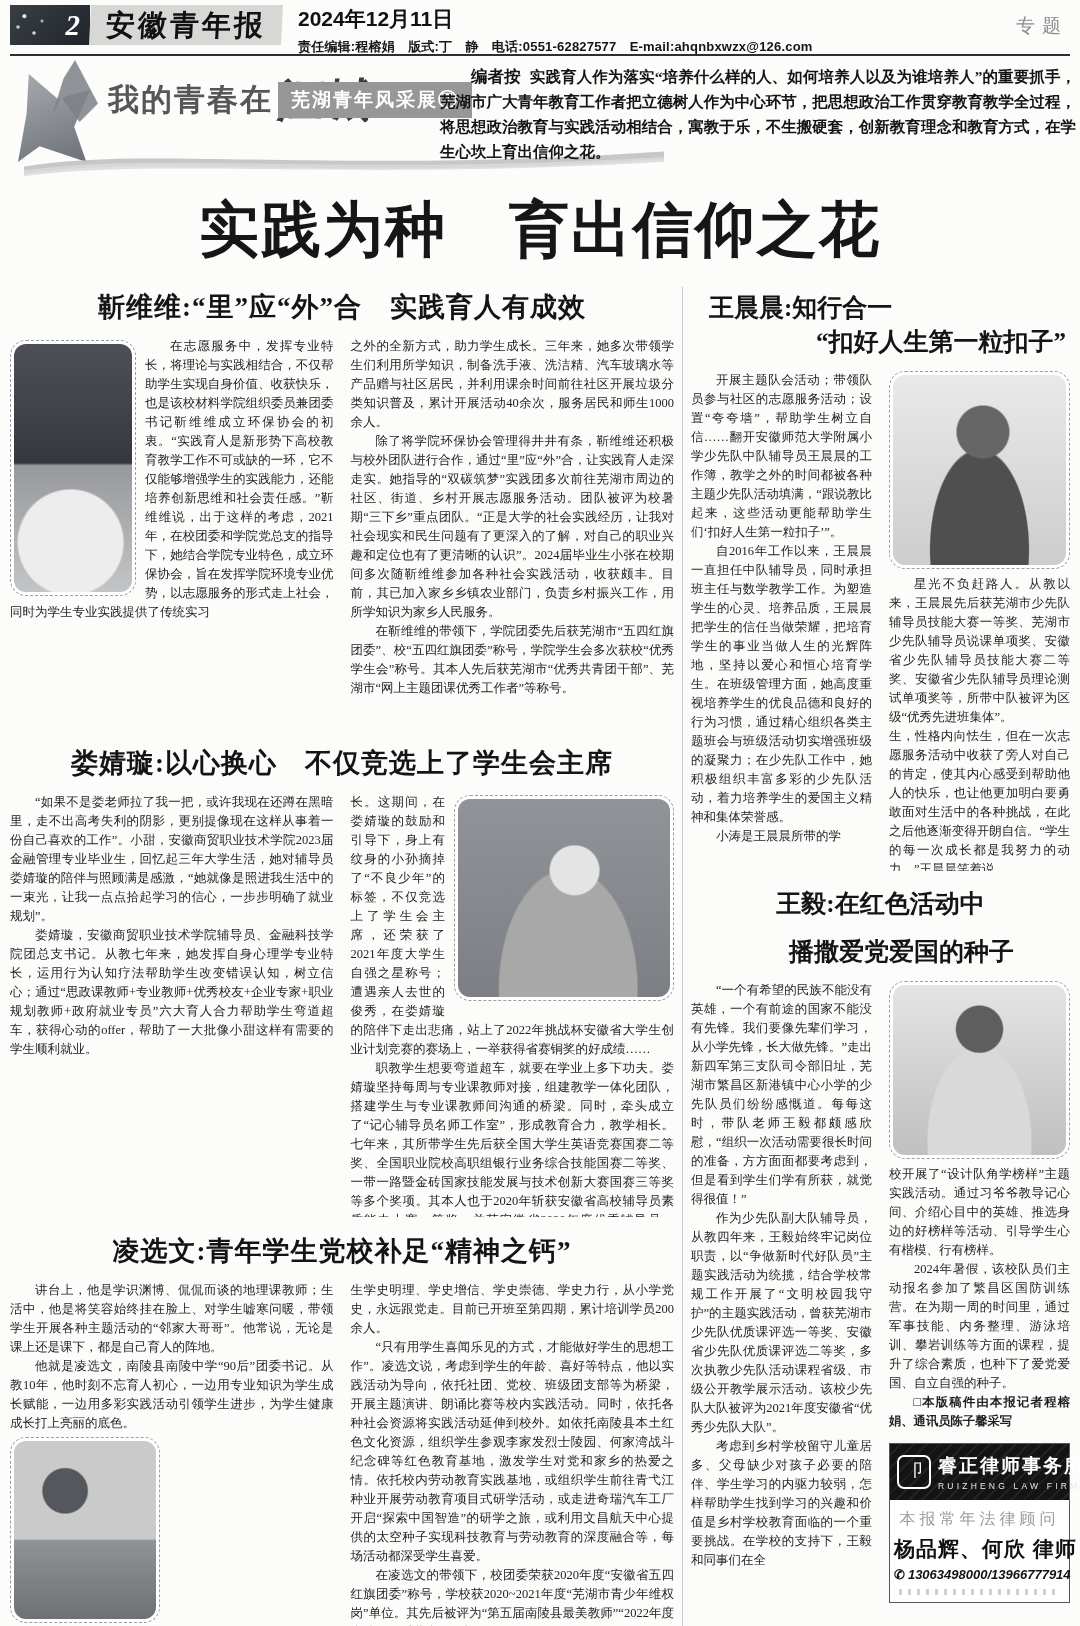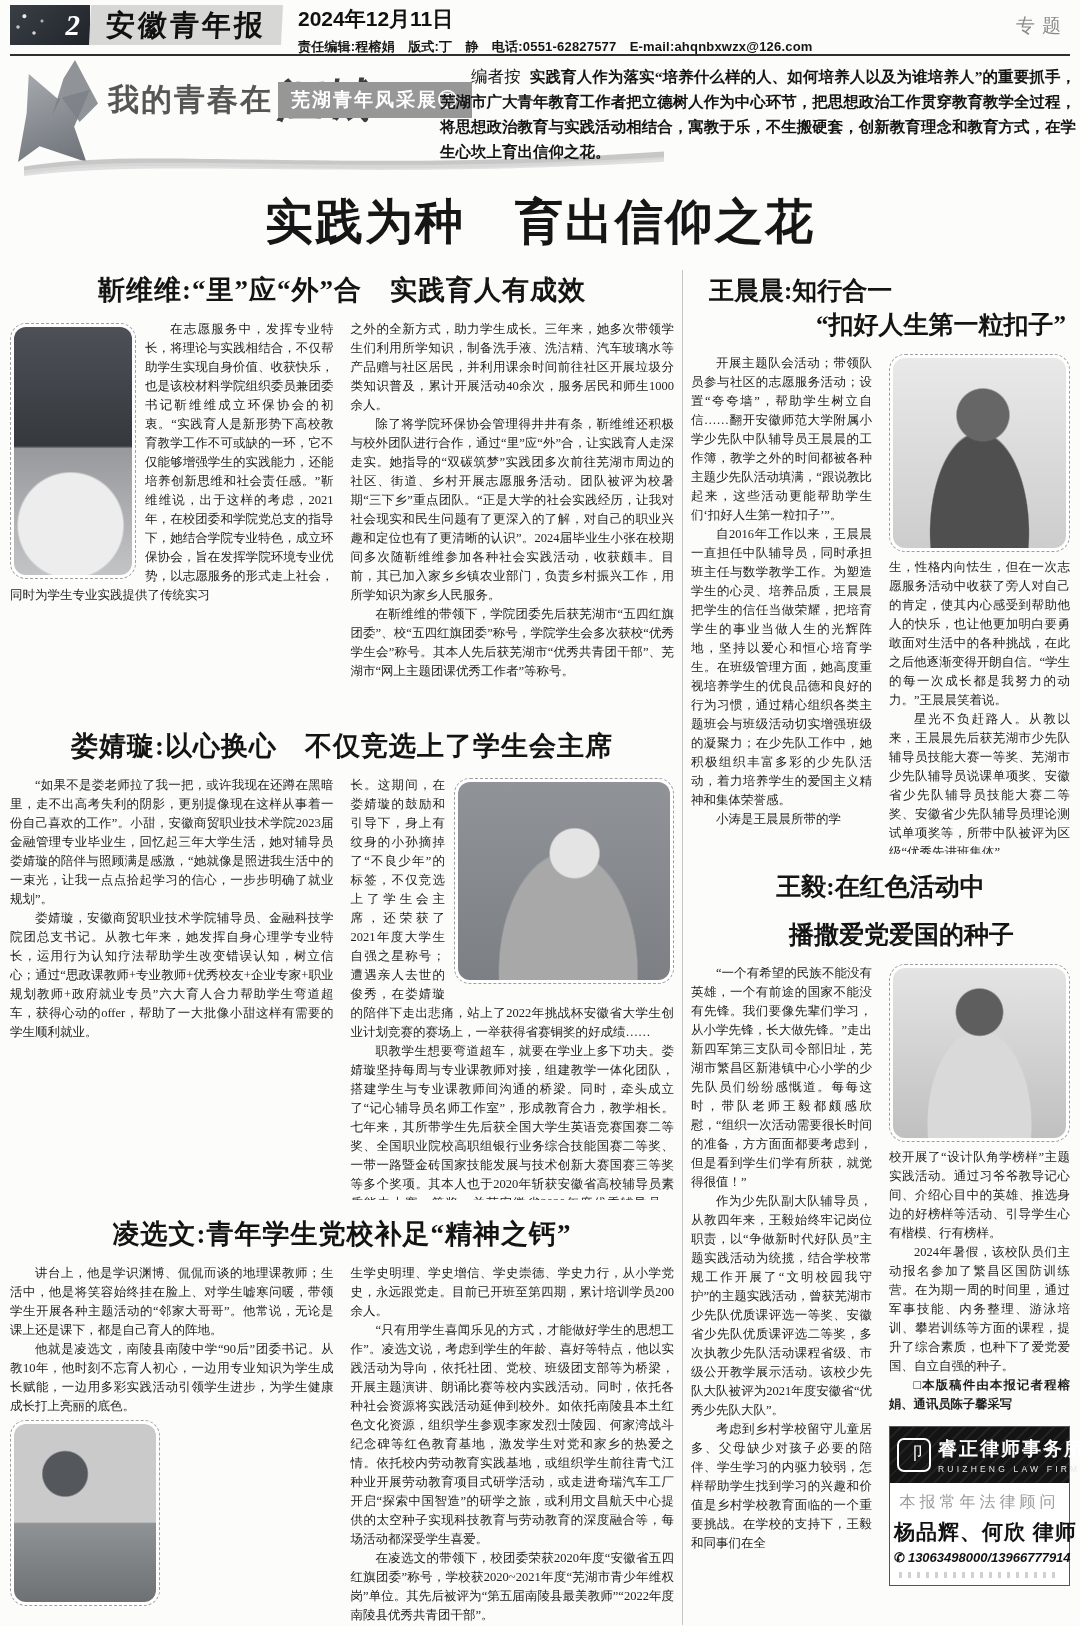--- a/index.html
+++ b/index.html
@@ -34,23 +34,23 @@
   .banner-title{position:absolute;left:98px;top:6px;font-weight:900;color:#565656;font-size:31px;
       letter-spacing:2px;white-space:nowrap;}
   .banner-title .hl{font-size:46px;color:#3c3c3c;display:inline-block;transform:skewX(-8deg);
       margin-left:5px;vertical-align:-6px;}
   .banner-badge{position:absolute;left:268px;top:18px;background:#979797;color:#fff;
       font-family:"Liberation Sans",sans-serif;font-weight:700;font-size:19px;letter-spacing:2px;
       padding:5px 13px;}
   .swoosh{position:absolute;left:14px;top:78px;width:640px;height:34px;}
   .editor-note{position:absolute;left:430px;top:0;width:636px;margin:0;font-size:15.5px;
       line-height:1.6;text-align:justify;text-indent:2em;font-weight:600;color:#141414;}
-  .editor-note b{font-size:16.5px;font-weight:400;margin-right:9px;}
-  
-  .main-headline{margin:20px 0 12px;text-align:center;font-size:48px;font-weight:900;
+  .editor-note b{font-size:16.5px;font-weight:700;margin-right:9px;}
+  
+  .main-headline{margin:20px 0 12px;text-align:center;font-size:60px;font-weight:900;
       letter-spacing:2px;color:#161616;}
   
   .content{display:flex;padding:0 10px;align-items:stretch;}
   .left-region{width:664px;}
   .vrule{border-left:1px solid #c6c6c6;margin:4px 8px 0;}
   .right-region{flex:1;min-width:0;}
   h2{margin:0;color:#141414;font-weight:900;}
   .a-title{ text-align:center;font-size:27px;letter-spacing:1px;margin:6px 0 12px;}
   .a-title2{font-size:25px;margin:8px 0 12px;line-height:1.35;}
   .a-title2 .t1{display:block;text-align:left;padding-left:18px;}
@@ -225,22 +225,22 @@
                 <p class="para">开展主题队会活动；带领队员参与社区的志愿服务活动；设置“夸夸墙”，帮助学生树立自信……翻开安徽师范大学附属小学少先队中队辅导员王晨晨的工作簿，教学之外的时间都被各种主题少先队活动填满，“跟说教比起来，这些活动更能帮助学生们‘扣好人生第一粒扣子’”。</p>
                 <p class="para">自2016年工作以来，王晨晨一直担任中队辅导员，同时承担班主任与数学教学工作。为塑造学生的心灵、培养品质，王晨晨把学生的信任当做荣耀，把培育学生的事业当做人生的光辉阵地，坚持以爱心和恒心培育学生。在班级管理方面，她高度重视培养学生的优良品德和良好的行为习惯，通过精心组织各类主题班会与班级活动切实增强班级的凝聚力；在少先队工作中，她积极组织丰富多彩的少先队活动，着力培养学生的爱国主义精神和集体荣誉感。</p>
                 <p class="para">小涛是王晨晨所带的学</p>
               </div>
           </div>
           <div class="col">
             <div class="photo ph-a2">
                 <div class="img"></div>
               </div>
             <div>
+                <p class="para">星光不负赶路人。从教以来，王晨晨先后获芜湖市少先队辅导员技能大赛一等奖、芜湖市少先队辅导员说课单项奖、安徽省少先队辅导员技能大赛二等奖、安徽省少先队辅导员理论测试单项奖等，所带中队被评为区级“优秀先进班集体”。</p>
                 <p class="para noindent">生，性格内向怯生，但在一次志愿服务活动中收获了旁人对自己的肯定，使其内心感受到帮助他人的快乐，也让他更加明白要勇敢面对生活中的各种挑战，在此之后他逐渐变得开朗自信。“学生的每一次成长都是我努力的动力。”王晨晨笑着说。</p>
-                <p class="para">星光不负赶路人。从教以来，王晨晨先后获芜湖市少先队辅导员技能大赛一等奖、芜湖市少先队辅导员说课单项奖、安徽省少先队辅导员技能大赛二等奖、安徽省少先队辅导员理论测试单项奖等，所带中队被评为区级“优秀先进班集体”。</p>
               </div>
           </div>
         </div>
       </article>
 
       <article>
         <h2 class="a-title2 centered mt">
           <span class="t1">王毅:在红色活动中</span>
           <span class="t2">播撒爱党爱国的种子</span>
         </h2>

